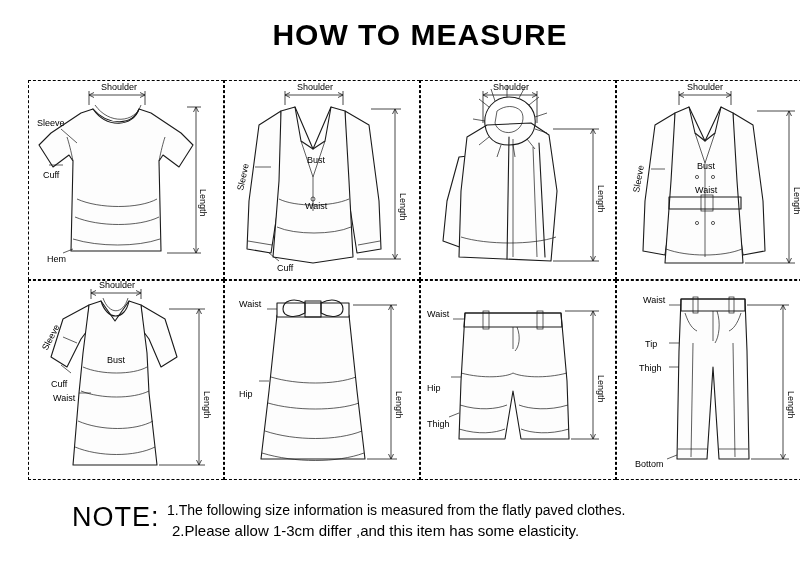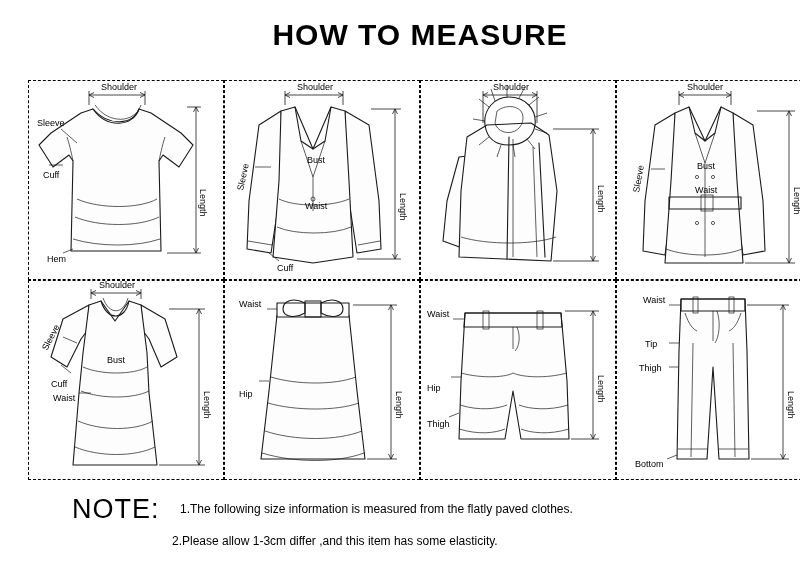--- a/index.html
+++ b/index.html
@@ -50,37 +50,37 @@
   }
   .note {
     position: absolute;
     left: 0;
     top: 480px;
     width: 800px;
   }
   .note-label {
     position: absolute;
     left: 52px;
-    top: 14px;
+    top: 22px;
     font-size: 27px;
     letter-spacing: 1px;
     color: #000000;
   }
   .note-line1 {
     position: absolute;
-    left: 160px;
+    left: 147px;
     top: 22px;
-    font-size: 12px;
+    font-size: 14px;
     color: #000000;
   }
   .note-line2 {
     position: absolute;
     left: 152px;
-    top: 54px;
-    font-size: 12px;
+    top: 42px;
+    font-size: 15px;
     color: #000000;
   }
   .lbl {
     font-family: "Liberation Sans", sans-serif;
     font-size: 9px;
     fill: #000000;
   }
   .garment {
     fill: none;
     stroke: #1a1a1a;

